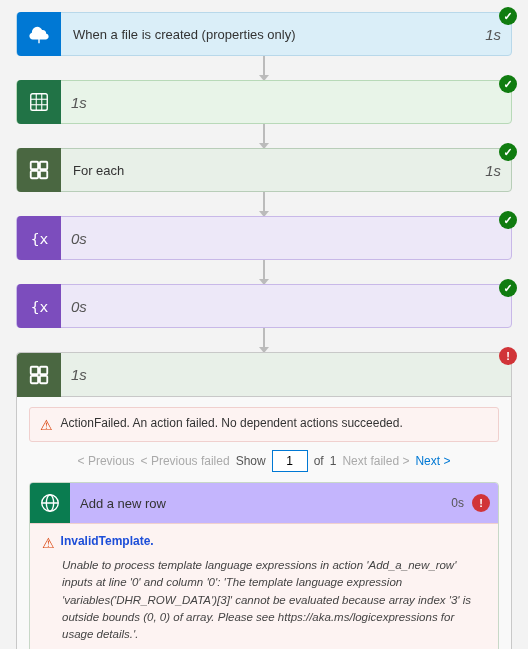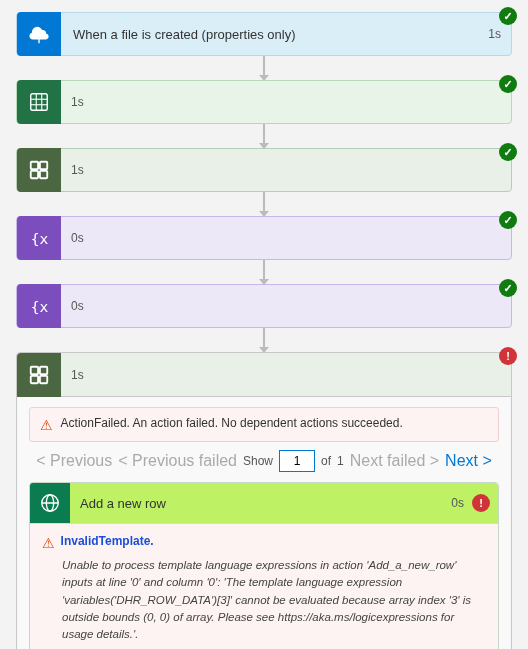--- a/index.html
+++ b/index.html
@@ -40,22 +40,23 @@
       height: 22px;
     }
     .step-label {
       flex: 1;
       padding: 0 12px;
       font-size: 13px;
       color: #333;
     }
     .step-duration {
       padding: 0 10px;
-      font-size: 12px;
+      font-size: 15px;
       color: #555;
+      font-style: italic;
     }
     .status-badge {
       width: 18px;
       height: 18px;
       border-radius: 50%;
       position: absolute;
       top: -6px;
       right: -6px;
       display: flex;
       align-items: center;
@@ -146,21 +147,21 @@
       justify-content: center;
       gap: 6px;
       font-size: 12px;
       color: #555;
       margin-bottom: 10px;
       flex-wrap: wrap;
     }
     .pagination-btn {
       color: #0078d4;
       cursor: pointer;
-      font-size: 16px;
+      font-size: 12px;
       display: flex;
       align-items: center;
       gap: 2px;
     }
     .pagination-btn.disabled {
       color: #aaa;
       cursor: default;
     }
     .page-input {
       width: 36px;
@@ -174,21 +175,21 @@
       width: 100%;
       border-radius: 4px;
       border: 1px solid #c8d8c8;
       overflow: hidden;
       position: relative;
     }
     .inner-step-header {
       display: flex;
       align-items: center;
       height: 40px;
-      background: #bef264;
+      background: #c4b5fd;
     }
     .inner-step-icon {
       width: 40px;
       height: 40px;
       background: #0a7c50;
       display: flex;
       align-items: center;
       justify-content: center;
       flex-shrink: 0;
     }
@@ -265,20 +266,21 @@
 
   <div class="step-block step-foreach">
     <div class="step-icon">
       <svg viewBox="0 0 24 24" fill="none" stroke="white" stroke-width="2">
         <rect x="3" y="3" width="8" height="8" rx="1"></rect>
         <rect x="13" y="3" width="8" height="8" rx="1"></rect>
         <rect x="3" y="13" width="8" height="8" rx="1"></rect>
         <rect x="13" y="13" width="8" height="8" rx="1"></rect>
       </svg>
     </div>
+    <span class="step-label">For each</span>
     <span class="step-duration">1s</span>
     <span class="status-badge badge-success">✓</span>
   </div>
 
   <div class="arrow-connector"></div>
 
   <div class="step-block step-initvar">
     <div class="step-icon">
       <svg viewBox="0 0 24 24" fill="white">
         <text x="3" y="18" font-size="16" font-family="monospace" fill="white">{x}</text>

